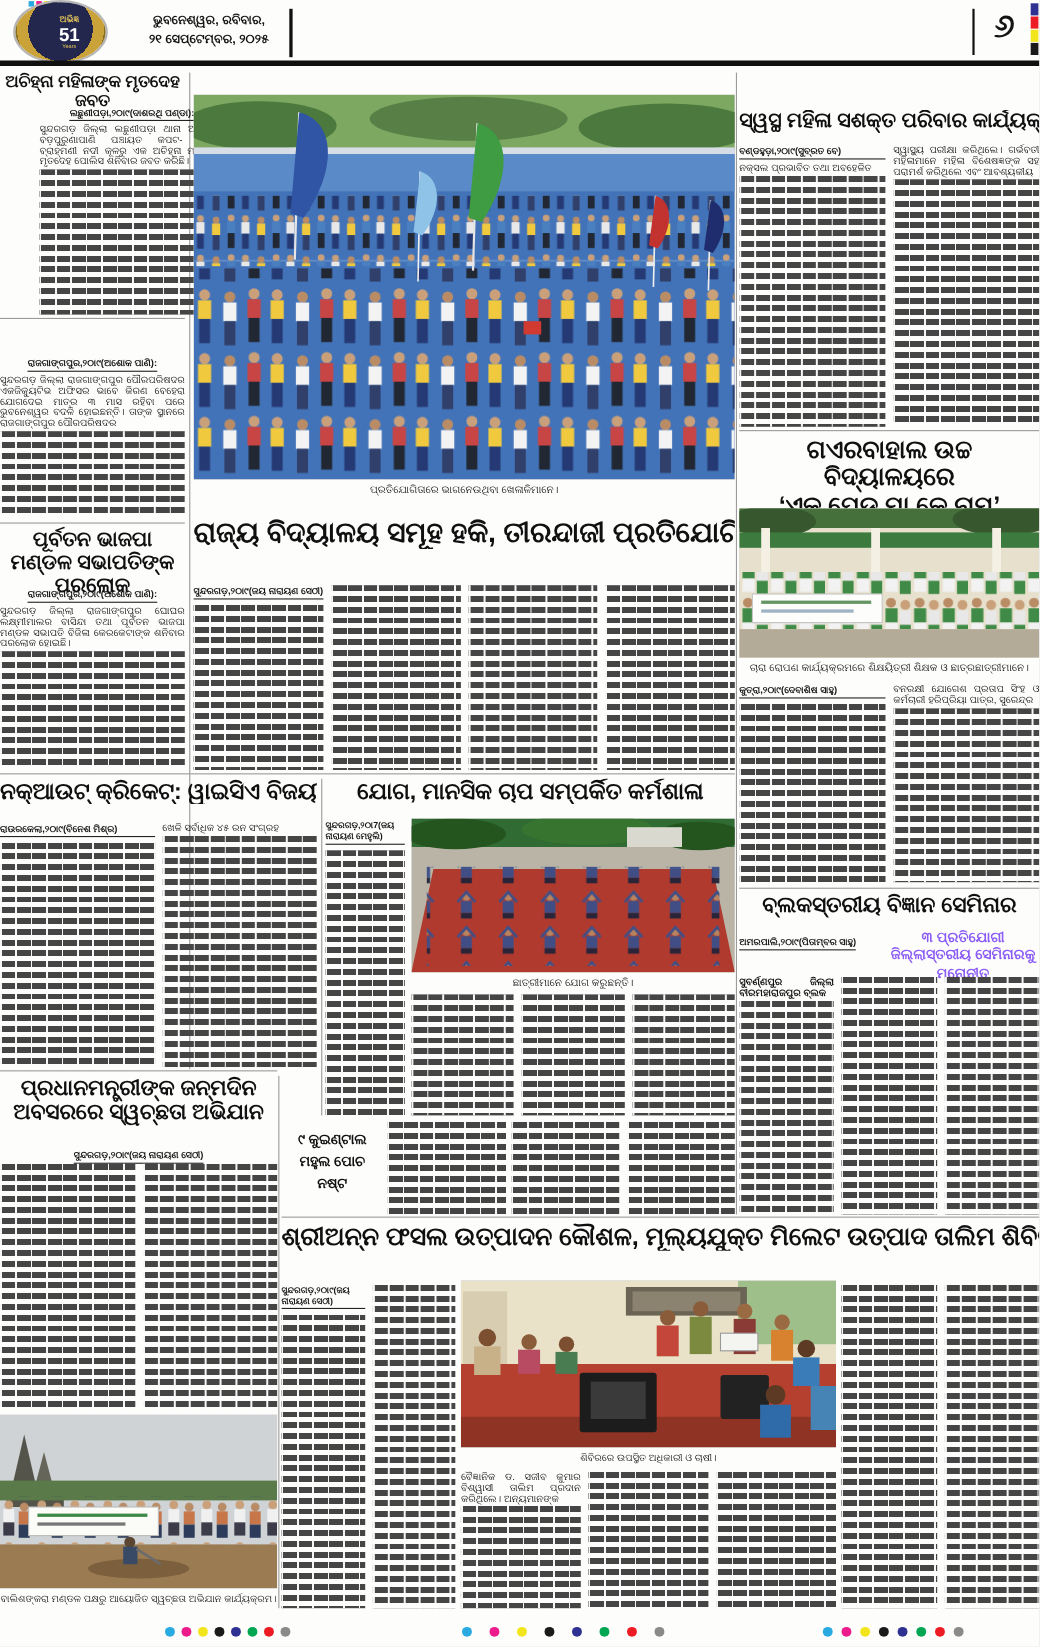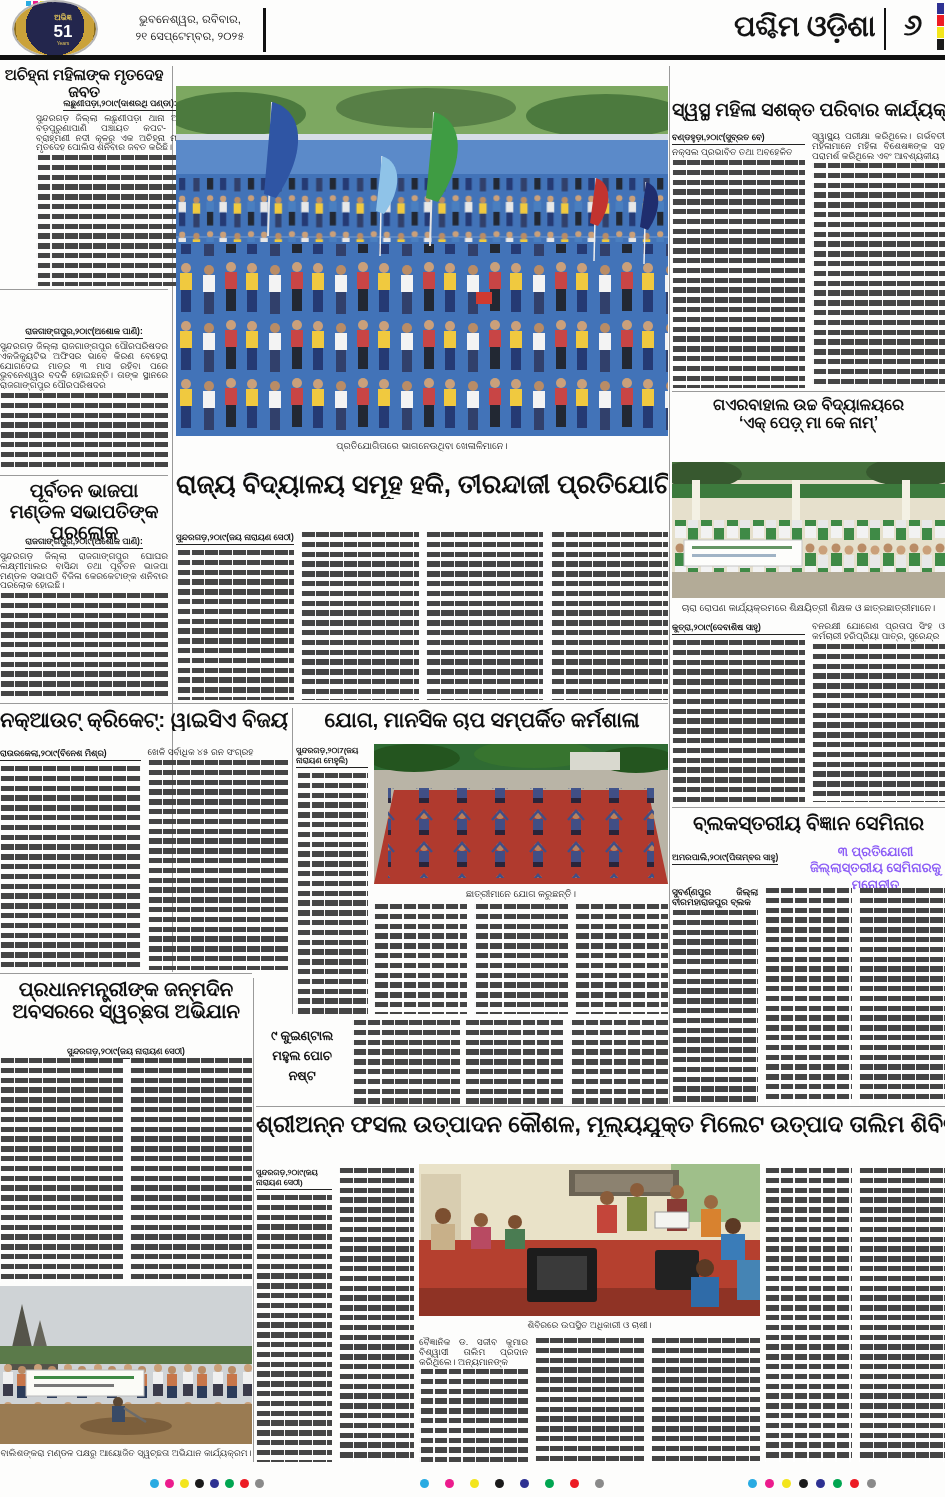--- a/index.html
+++ b/index.html
@@ -53,26 +53,25 @@
       <span style="width:7px;height:11px;background:#ed1c24;"></span>
       <span style="width:7px;height:11px;background:#f3e51c;"></span>
       <span style="width:7px;height:11px;background:#1a1a1a;"></span>
   </div>
 
   <div id="logo" class="abs" style="left:14px;top:2px;width:66px;height:54px;padding-left:16px;">
     <span class="l1">ଅଭିଜ୍ଞ</span>
     <span class="l2">51</span>
     <span class="l3">Years</span>
   </div>
-  <div class="abs" style="left:120px;top:11px;width:140px;text-align:center;font-weight:normal;font-size:11.5px;line-height:1.5;">
+  <div class="abs" style="left:120px;top:11px;width:140px;text-align:center;font-weight:bold;font-size:11.5px;line-height:1.5;">
     <div>ଭୁବନେଶ୍ୱର, ରବିବାର,</div>
     <div>୨୧ ସେପ୍ଟେମ୍ବର, ୨୦୨୫</div>
   </div>
   <div class="abs" style="left:263px;top:8px;width:3px;height:44px;background:#111;"></div>
-  <div class="abs nowrap" style="left:560px;top:10px;width:315px;text-align:right;font-weight:bold;font-size:29px;letter-spacing:-0.5px;">ପଶ୍ଚିମ ଓଡ଼ିଶା</div>
   <div class="abs" style="left:884px;top:8px;width:2px;height:42px;background:#111;"></div>
   <div class="abs" style="left:888px;top:8px;width:50px;text-align:center;font-weight:bold;font-size:30px;">୬</div>
   <div class="thick" style="left:0;top:55px;width:945px;height:5px;"></div>
 
   <div class="vr" style="left:172px;top:66px;height:906px;"></div>
   <div class="vr" style="left:669px;top:66px;height:1038px;"></div>
   <div class="vr" style="left:292px;top:708px;height:306px;"></div>
   <div class="vr" style="left:253px;top:978px;height:484px;"></div>
   <div class="hrule" style="left:0;top:289px;width:168px;"></div>
   <div class="hrule" style="left:0;top:475px;width:168px;"></div>
@@ -172,21 +171,21 @@
       <span class="dl">ବଣ୍ଡହୁଡ଼ା,୨୦ା୯(ସୁବ୍ରତ ବେ)</span>
       <div class="lead">ନକ୍ସଲ ପ୍ରଭାବିତ ତଥା ଅବହେଳିତ</div>
       <div class="greek fill"></div>
     </div>
     <div class="col gcol">
       <div class="lead">ସ୍ୱାସ୍ଥ୍ୟ ପରୀକ୍ଷା କରିଥିଲେ। ଗର୍ଭବତୀ ମହିଳାମାନେ ମହିଳା ବିଶେଷଜ୍ଞଙ୍କ ସହ ପରାମର୍ଶ କରିଥିଲେ ଏବଂ ଆବଶ୍ୟକୀୟ</div>
       <div class="greek fill"></div>
     </div>
   </div>
 
-  <div class="abs hl" style="left:672px;top:396px;width:273px;font-size:16px;">
+  <div class="abs hl" style="left:672px;top:396px;width:273px;font-size:23px;">
     <div>ଗଏରବାହାଲ ଉଚ୍ଚ ବିଦ୍ୟାଳୟରେ</div>
     <div>‘ଏକ୍ ପେଡ଼୍ ମା କେ ନାମ୍’</div>
   </div>
   <div class="photo" style="left:672px;top:462px;width:273px;height:136px;">
     <svg viewBox="0 0 273 136" preserveAspectRatio="none">
       <defs>
         <pattern id="students" width="26" height="40" patternUnits="userSpaceOnUse">
           <circle cx="8" cy="6" r="4.5" fill="#b98c66"></circle>
             <rect x="3" y="11" width="11" height="13" fill="#3f8a46"></rect>
             <rect x="3" y="24" width="11" height="12" fill="#f2f2f2"></rect>

